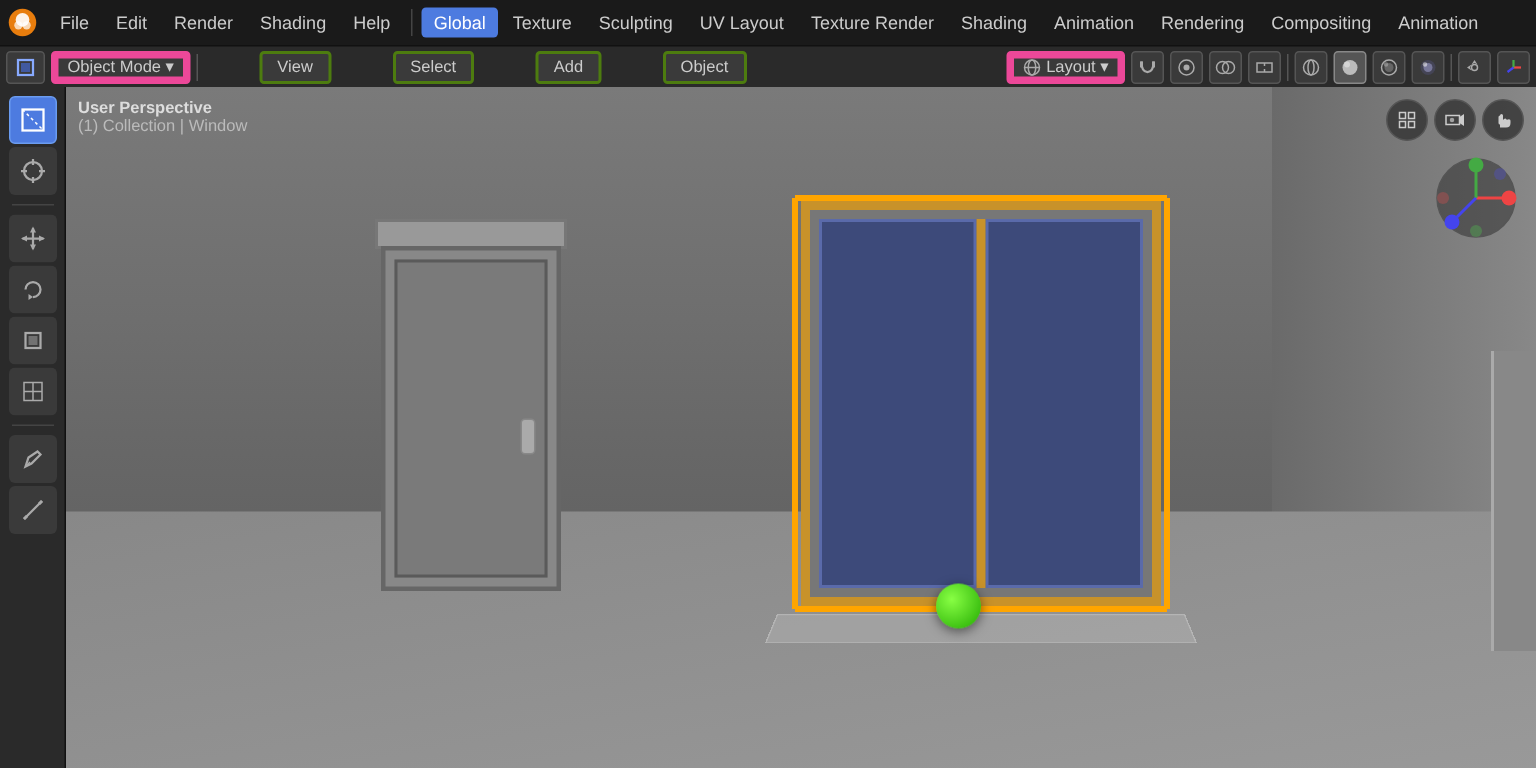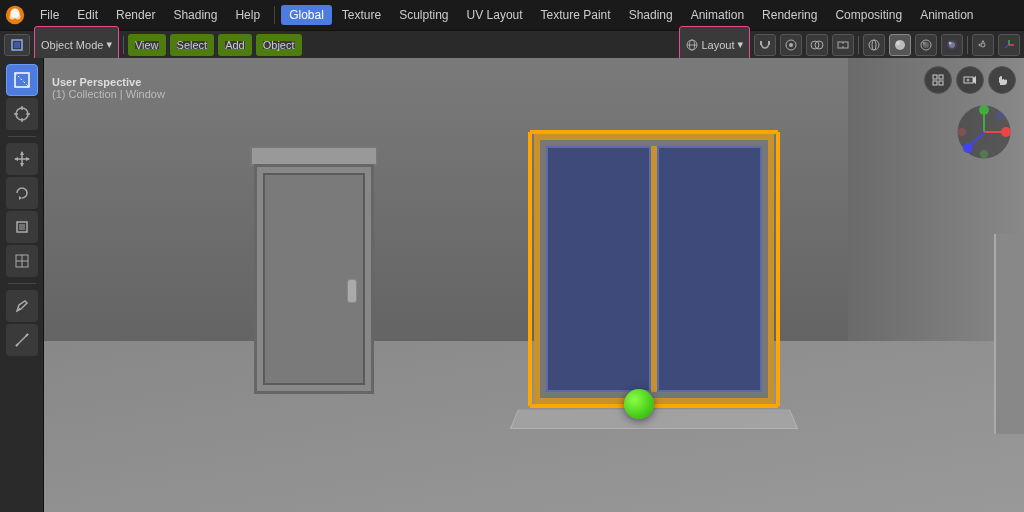--- a/index.html
+++ b/index.html
@@ -44,37 +44,38 @@
       background: #2a2a2a;
       display: flex;
       align-items: center;
       padding: 0 4px;
       gap: 4px;
       border-top: 1px solid #111;
     }
     .tb-btn {
       color: #ccc;
       background: #3a3a3a;
-      border: 7px solid #4d7c0f;
+      border: 2px solid #4d7c0f;
       border-radius: 3px;
-      padding: 2px 0;
+      padding: 2px 10px;
       font-size: 11px;
       cursor: pointer;
       height: 22px;
       display: flex;
       align-items: center;
       gap: 3px;
+      margin-left: 37px;
     }
     .tb-select {
       display: flex;
       align-items: center;
       background: #3a3a3a;
-      border: 1px solid #ec4899;
+      border: 5px solid #ec4899;
       border-radius: 3px;
-      padding: 18px 6px;
+      padding: 2px 6px;
       color: #ccc;
       font-size: 11px;
       height: 22px;
       cursor: pointer;
       gap: 3px;
     }
     .tb-spacer { flex: 1; }
     .tb-right {
       display: flex;
       align-items: center;
@@ -261,21 +262,21 @@
       bottom: 80px;
       width: 30px;
       height: 200px;
       background: #888;
       border-left: 2px solid #aaa;
     }
 
     
     #viewport-info {
       position: absolute;
-      top: 18px;
+      top: 8px;
       left: 8px;
       color: #ccc;
       font-size: 11px;
       pointer-events: none;
     }
     #viewport-info .vp-title { font-weight: bold; color: #ddd; }
     #viewport-info .vp-sub { color: #bbb; text-align: center; }
 
     
     #viewport-corners {
@@ -360,21 +361,21 @@
   <span class="menu-item">File</span>
   <span class="menu-item">Edit</span>
   <span class="menu-item">Render</span>
   <span class="menu-item">Shading</span>
   <span class="menu-item">Help</span>
   <div style="width:1px;height:18px;background:#444;margin:0 4px;"></div>
   <span class="menu-item active">Global</span>
   <span class="menu-item">Texture</span>
   <span class="menu-item">Sculpting</span>
   <span class="menu-item">UV Layout</span>
-  <span class="menu-item">Texture Paint</span>
+  <span class="menu-item">Texture Render</span>
   <span class="menu-item">Shading</span>
   <span class="menu-item">Animation</span>
   <span class="menu-item">Rendering</span>
   <span class="menu-item">Compositing</span>
   <span class="menu-item">Animation</span>
 </div>
 
 <div id="toolbar-bar">
 
   <div class="tb-icon-btn" style="width:26px;">

